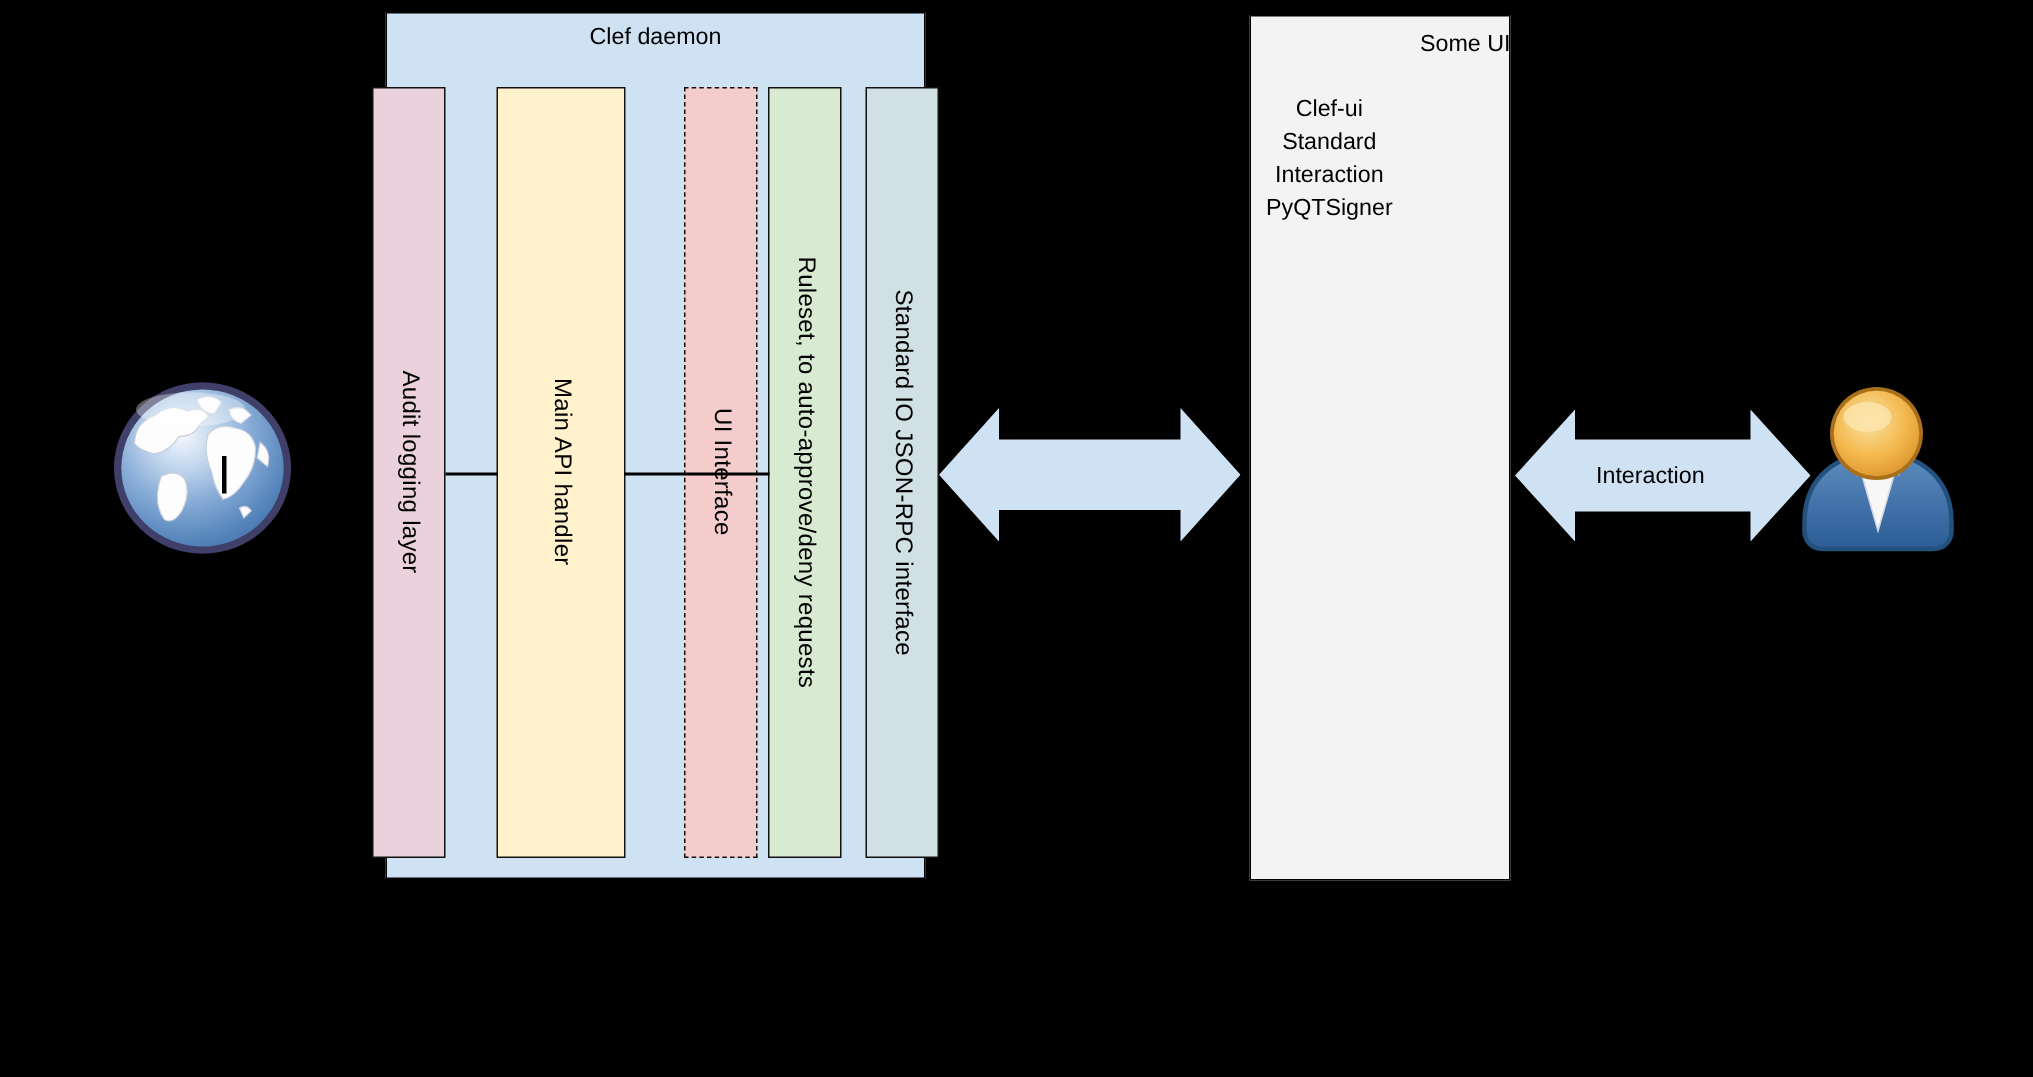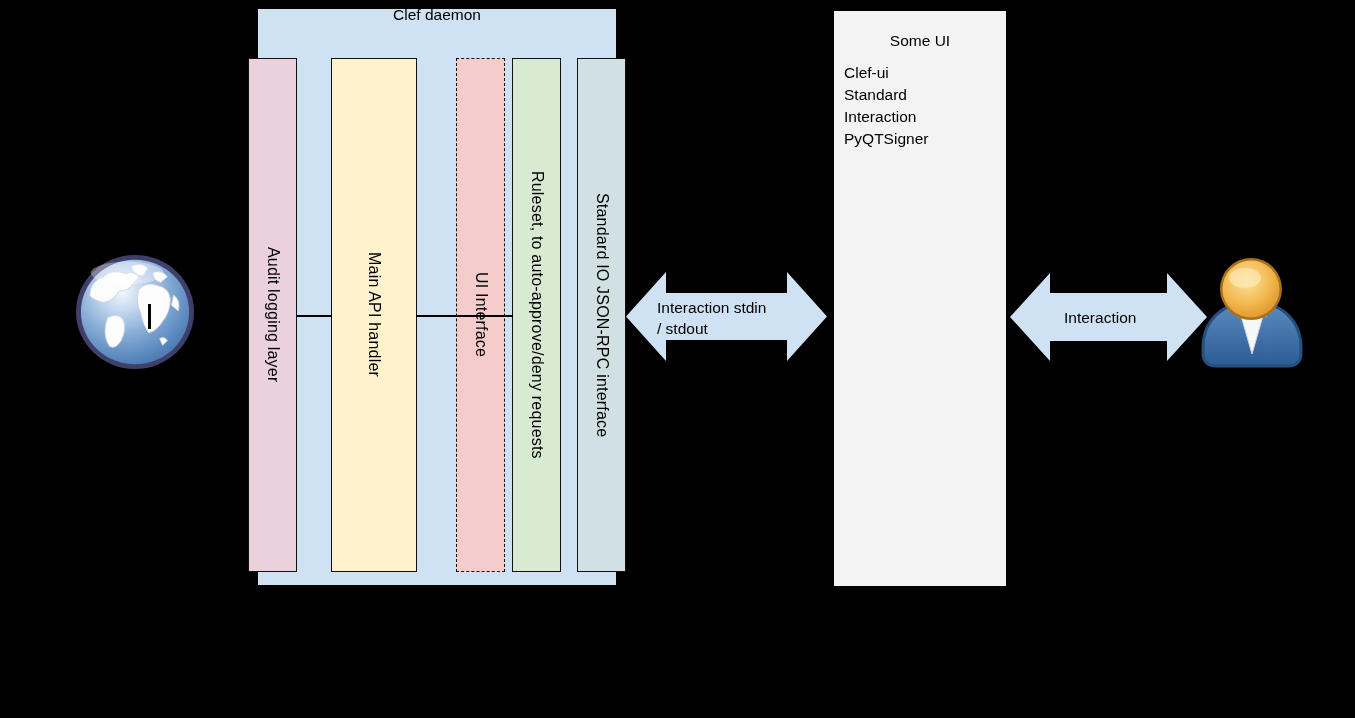--- a/index.html
+++ b/index.html
@@ -17,21 +17,21 @@
   .arrow-svg{position:absolute;z-index:2;}
   .arrow-label{position:absolute;font-size:15.5px;line-height:21px;z-index:4;white-space:nowrap;}
   .ui-list{position:absolute;font-size:15.5px;line-height:22px;z-index:4;}
 </style>
 </head>
 <body>
 
 <div class="canvas">
 
   <div class="box" style="left: 257px; top: 8px; width: 360px; height: 578px; background-color: rgb(207, 226, 243);"></div>
-  <div class="box-title" style="left:257px;top:6px;width:360px;">Clef daemon</div>
+  <div class="box-title" style="left:257px;top:16px;width:360px;">Clef daemon</div>
 
   <div class="bar" style="left: 248px; width: 49px; background-color: rgb(234, 209, 220);">
     <span class="vtext">Audit logging layer</span>
   </div>
   <div class="bar" style="left: 331px; width: 86px; background-color: rgb(255, 242, 204);">
     <span class="vtext">Main API handler</span>
   </div>
   <div class="bar dashed" style="left: 456px; width: 49px; background-color: rgb(244, 204, 204);">
     <span class="vtext">UI Interface</span>
   </div>
@@ -67,28 +67,24 @@
       <path d="M87,90 Q92,87 95,92 L90,97 Z"></path>
     </g>
     <ellipse cx="54" cy="21" rx="37" ry="12" fill="#ffffff" opacity="0.35"></ellipse>
   </svg>
 
   <div class="vtick" style="left:148px;top:304px;height:25px;"></div>
 
   <svg class="arrow-svg" style="left:626px;top:272px;" width="201" height="89" viewBox="0 0 201 89">
     <polygon points="0,44.5 40,0 40,21 161,21 161,0 201,44.5 161,89 161,68 40,68 40,89" fill="#cfe2f3"></polygon>
   </svg>
-  <div class="arrow-label" style="left:657px;top:297px;">
-    <div>Interaction stdin</div>
-    <div>/ stdout</div>
-  </div>
 
   <div class="box" style="left: 833px; top: 10px; width: 174px; height: 577px; background-color: rgb(243, 243, 243);"></div>
-  <div class="box-title" style="left:833px;top:32px;width:174px;">Some UI</div>
-  <div class="ui-list" style="left:844px;top:62px;">
+  <div class="box-title" style="left:833px;top:21px;width:174px;text-align:right;">Some UI</div>
+  <div class="ui-list" style="left:844px;top:62px;text-align:center;">
     <div>Clef-ui</div>
     <div>Standard</div>
     <div>Interaction</div>
     <div>PyQTSigner</div>
   </div>
 
   <svg class="arrow-svg" style="left:1010px;top:273px;" width="197" height="88" viewBox="0 0 197 88">
     <polygon points="0,44 40,0 40,20 157,20 157,0 197,44 157,88 157,68 40,68 40,88" fill="#cfe2f3"></polygon>
   </svg>
   <div class="arrow-label" style="left:1040px;top:307px;margin-left:24px;">Interaction</div>

